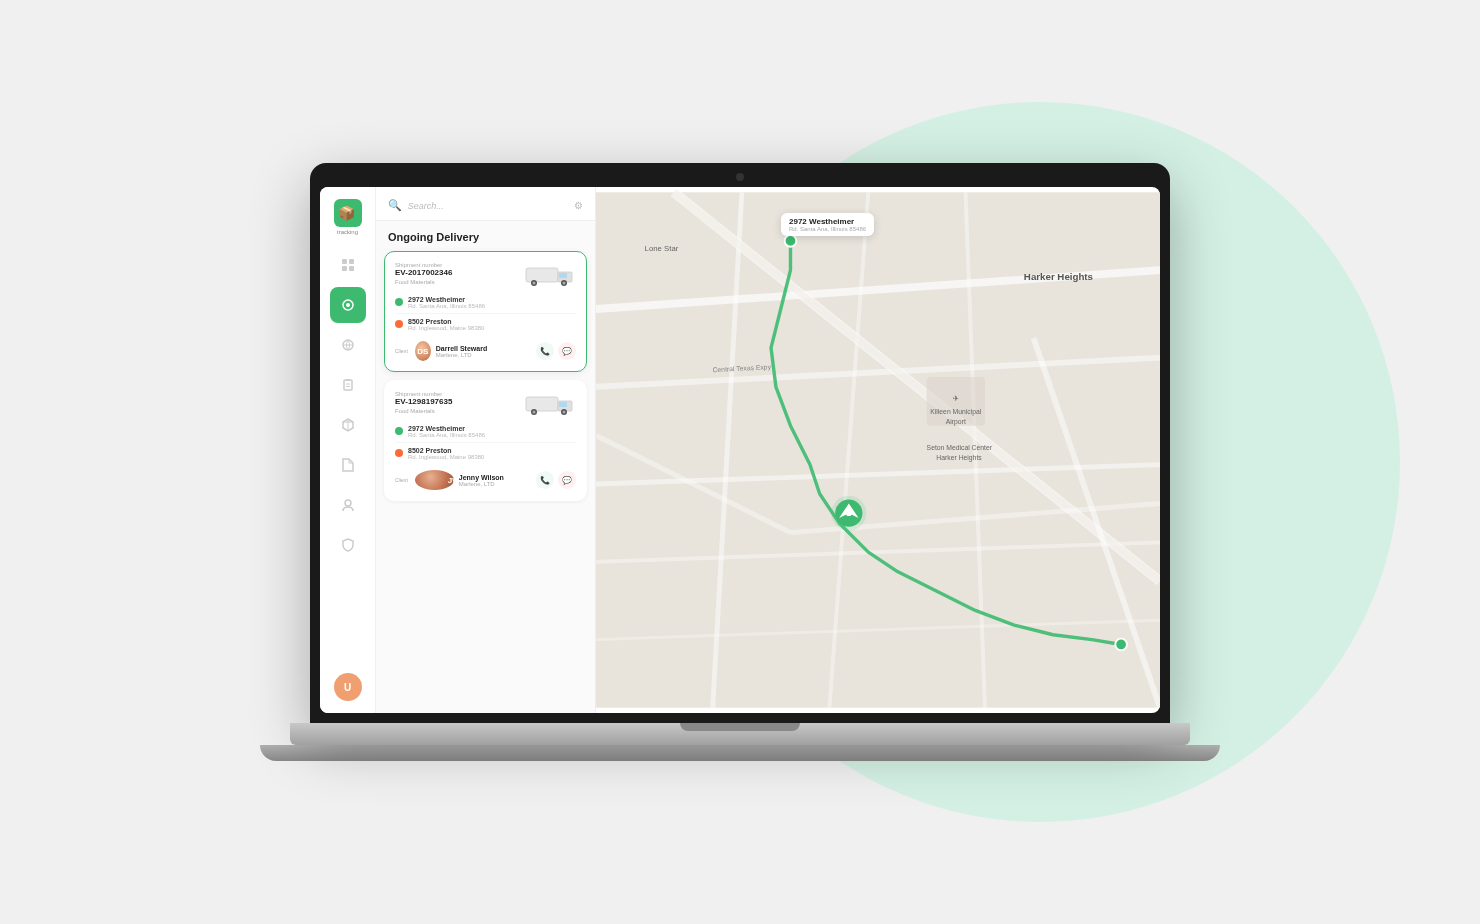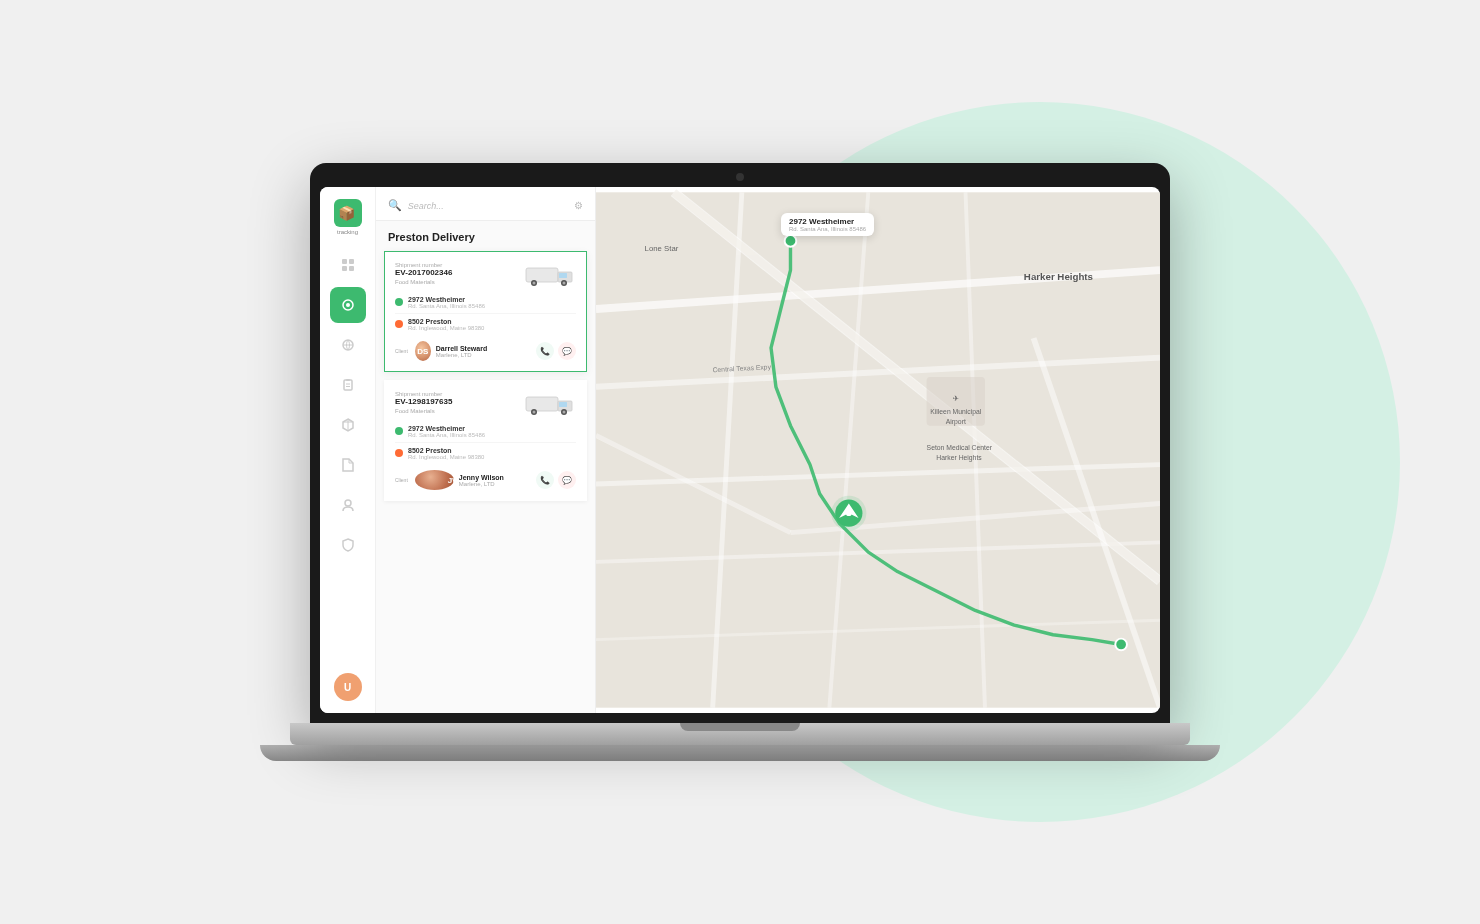--- a/index.html
+++ b/index.html
@@ -159,21 +159,21 @@
       font-size: 11px;
       font-weight: 700;
       color: #222;
       padding: 10px 12px 8px;
     }
 
     
     .delivery-card {
       margin: 0 8px 8px;
       background: #fff;
-      border-radius: 0;
+      border-radius: 10px;
       padding: 10px;
       box-shadow: 0 2px 8px rgba(0,0,0,0.06);
       border: 1.5px solid #3dba6f;
     }
 
     .delivery-card.inactive {
       border-color: transparent;
       box-shadow: 0 1px 4px rgba(0,0,0,0.06);
     }
 
@@ -443,21 +443,21 @@
       </div>
 
       <div class="main-panel">
 
         <div class="panel-header">
           <span class="search-icon-sm">🔍</span>
           <div class="search-input">Search...</div>
           <span class="filter-icon">⚙</span>
         </div>
 
-        <div class="ongoing-title">Preston Delivery</div>
+        <div class="ongoing-title">Ongoing Delivery</div>
 
         <div class="delivery-card">
           <div class="card-top">
             <div>
               <div class="shipment-label">Shipment number</div>
               <div class="shipment-number">EV-2017002346</div>
               <div class="shipment-type">Food Materials</div>
             </div>
 
             <svg width="52" height="24" viewBox="0 0 52 24" fill="none">

